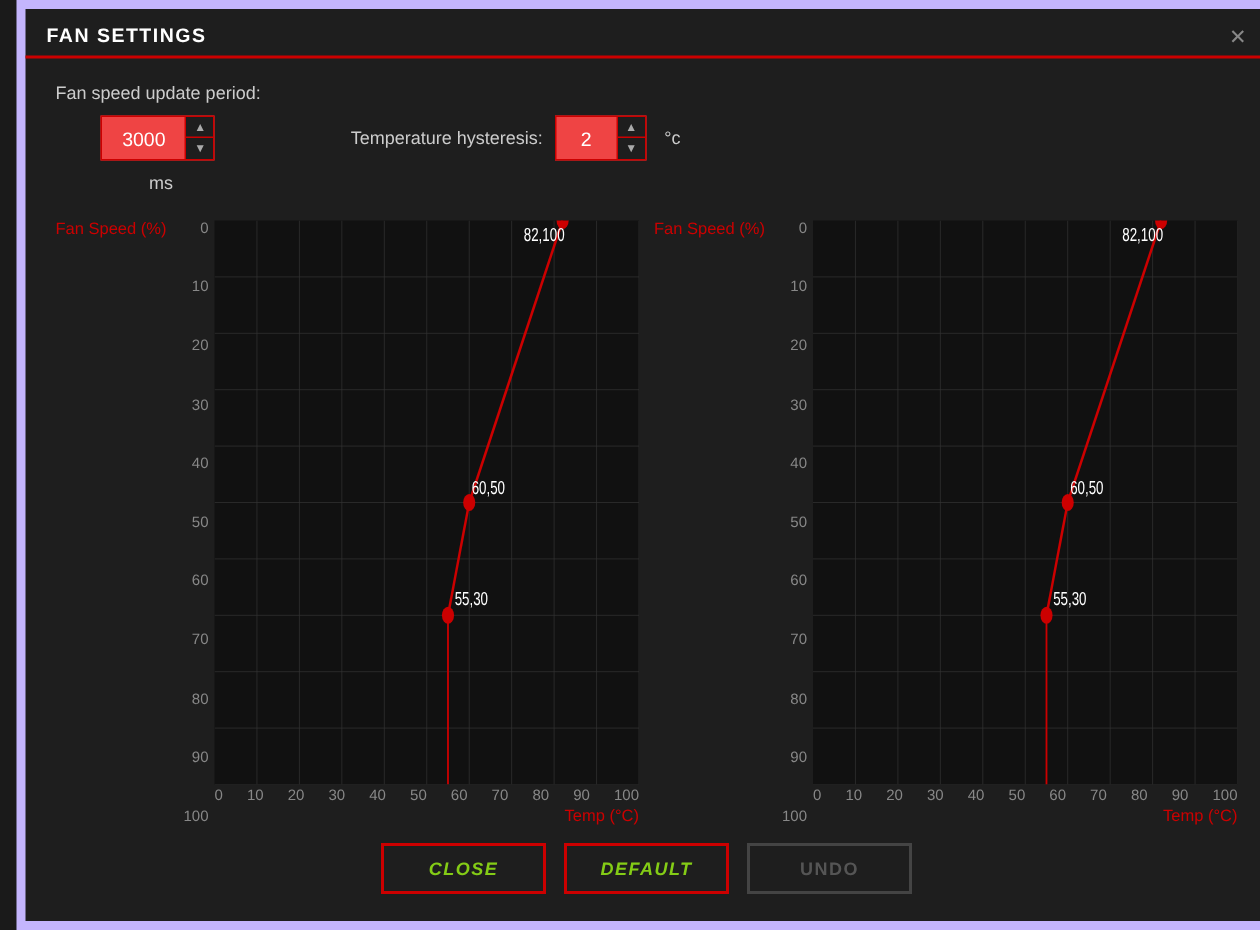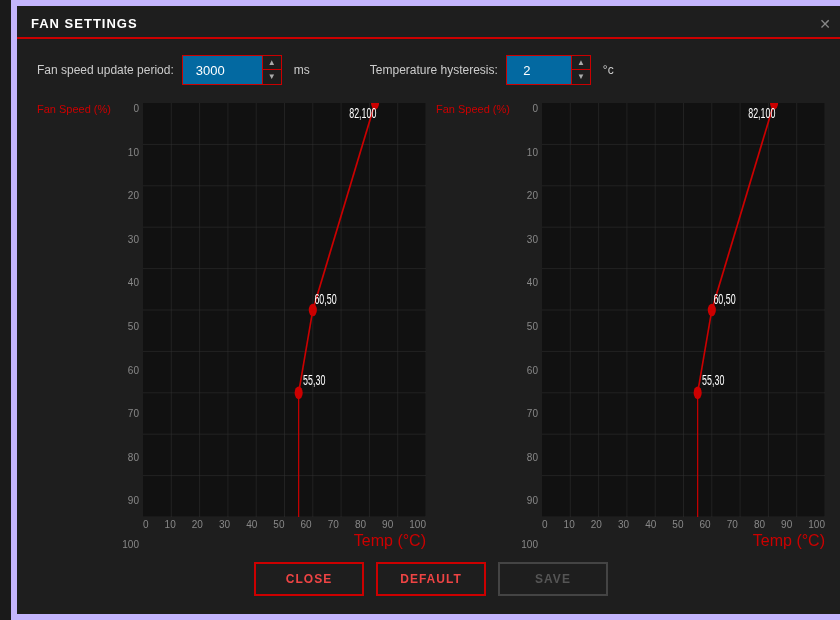--- a/index.html
+++ b/index.html
@@ -54,32 +54,32 @@
       gap: 0;
       margin-bottom: 18px;
     }
     .control-group {
       display: flex;
       align-items: center;
       gap: 8px;
     }
     .control-group:first-child {
       margin-right: 60px;
+      flex-direction: column;
     }
     .control-label {
       color: #ccc;
       white-space: nowrap;
       font-size: 12px;
     }
     .spinner-wrap {
       display: flex;
       align-items: center;
       border: 1px solid #cc0000;
-      background: #0369a1;
-      gap: 24px;
+      background: #ef4444;
     }
     .spinner-input {
       background: transparent;
       border: none;
       color: #fff;
       font-size: 13px;
       width: 55px;
       text-align: center;
       outline: none;
       padding: 4px 2px;
@@ -162,21 +162,21 @@
     }
     .x-axis {
       display: flex;
       justify-content: space-between;
       font-size: 10px;
       color: #888;
       padding: 2px 0 0 0;
     }
     .x-label {
       color: #cc0000;
-      font-size: 16px;
+      font-size: 11px;
       text-align: right;
       margin-top: 2px;
     }
     .bottom-buttons {
       display: flex;
       justify-content: center;
       gap: 12px;
       padding: 12px 0 8px 0;
     }
     .btn {
@@ -185,21 +185,22 @@
       font-size: 12px;
       font-weight: bold;
       letter-spacing: 1px;
       cursor: pointer;
       border: none;
       outline: none;
     }
     .btn-outline {
       background: transparent;
       border: 2px solid #cc0000;
-      color: #ef4444;
+      color: #84cc16;
+      font-style: italic;
     }
     .btn-ghost {
       background: transparent;
       border: 2px solid #444;
       color: #555;
       cursor: default;
     }
   </style>
 </head>
 <body>
@@ -386,17 +387,17 @@
             <div class="x-label">Temp (°C)</div>
           </div>
         </div>
       </div>
 
     </div>
 
     <div class="bottom-buttons">
       <button class="btn btn-outline">CLOSE</button>
       <button class="btn btn-outline">DEFAULT</button>
-      <button class="btn btn-ghost">SAVE</button>
+      <button class="btn btn-ghost">UNDO</button>
     </div>
 
   </div>
 </div>
 
 </body></html>

